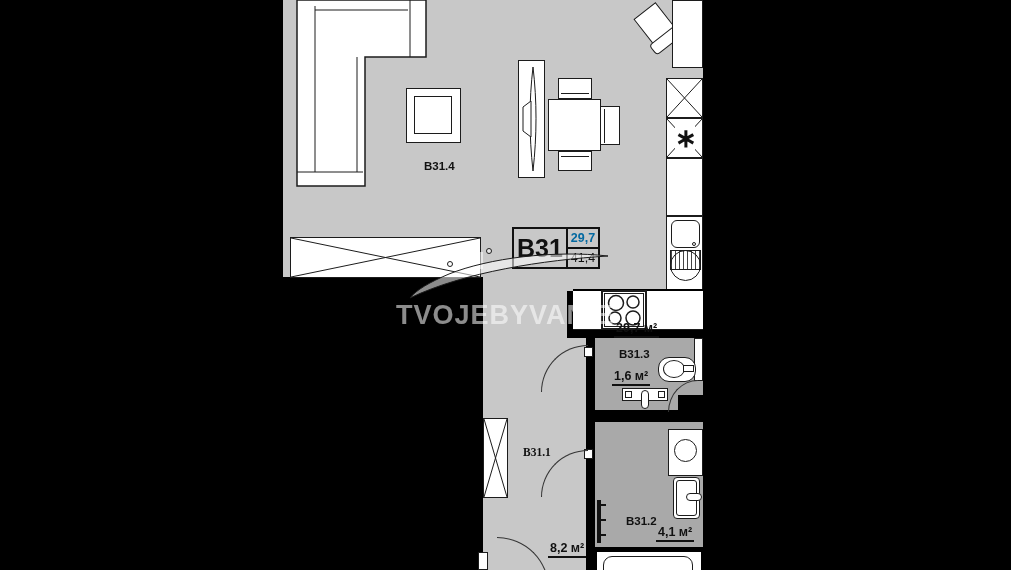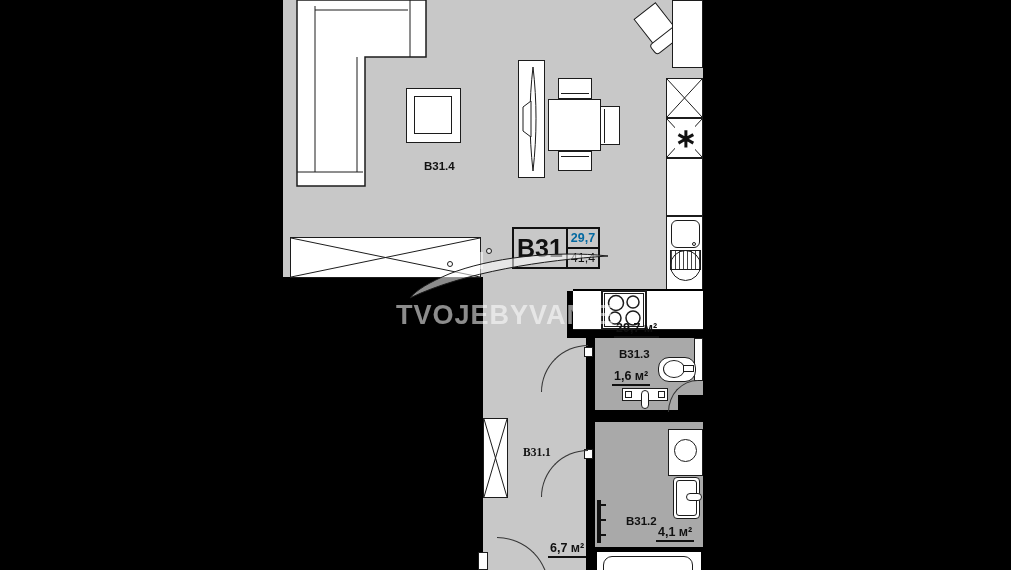--- a/index.html
+++ b/index.html
@@ -170,21 +170,21 @@
   <div class="abs arc arc-tl" style="left:541px;top:345px;width:47px;height:47px;"></div>
   <div class="abs arc arc-tl" style="left:541px;top:450px;width:47px;height:47px;"></div>
   <div class="abs arc arc-tl" style="left:668px;top:380px;width:30px;height:32px;"></div>
   <div class="abs arc arc-tr" style="left:497px;top:537px;width:52px;height:52px;"></div>
 
   <div class="abs rl" style="left:424px;top:160px;">B31.4</div>
   <div class="abs al" style="left:614px;top:280px;margin-top:41px;">29,7 м²</div>
   <div class="abs rl" style="left:619px;top:348px;">B31.3</div>
   <div class="abs al" style="left:612px;top:369px;">1,6 м²</div>
   <div class="abs rl" style="left:523px;top:446px;font-family:Liberation Serif, serif;">B31.1</div>
-  <div class="abs al" style="left:548px;top:541px;">6,7 м²</div>
+  <div class="abs al" style="left:548px;top:541px;">8,2 м²</div>
   <div class="abs rl" style="left:626px;top:515px;">B31.2</div>
   <div class="abs al" style="left:656px;top:525px;">4,1 м²</div>
 
   <div class="abs" style="left:512px;top:227px;width:88px;height:42px;border:2px solid #111;
               background:var(--floor-light);display:flex;">
     <div style="width:52px;display:flex;align-items:center;justify-content:center;
                 font-weight:700;font-size:25px;color:#111;border-right:2px solid #111;">B31</div>
     <div style="flex:1;display:flex;flex-direction:column;">
       <div style="flex:1;display:flex;align-items:center;justify-content:center;
                   font-weight:700;font-size:12.5px;color:#0369a1;border-bottom:2px solid #111;">29,7</div>

